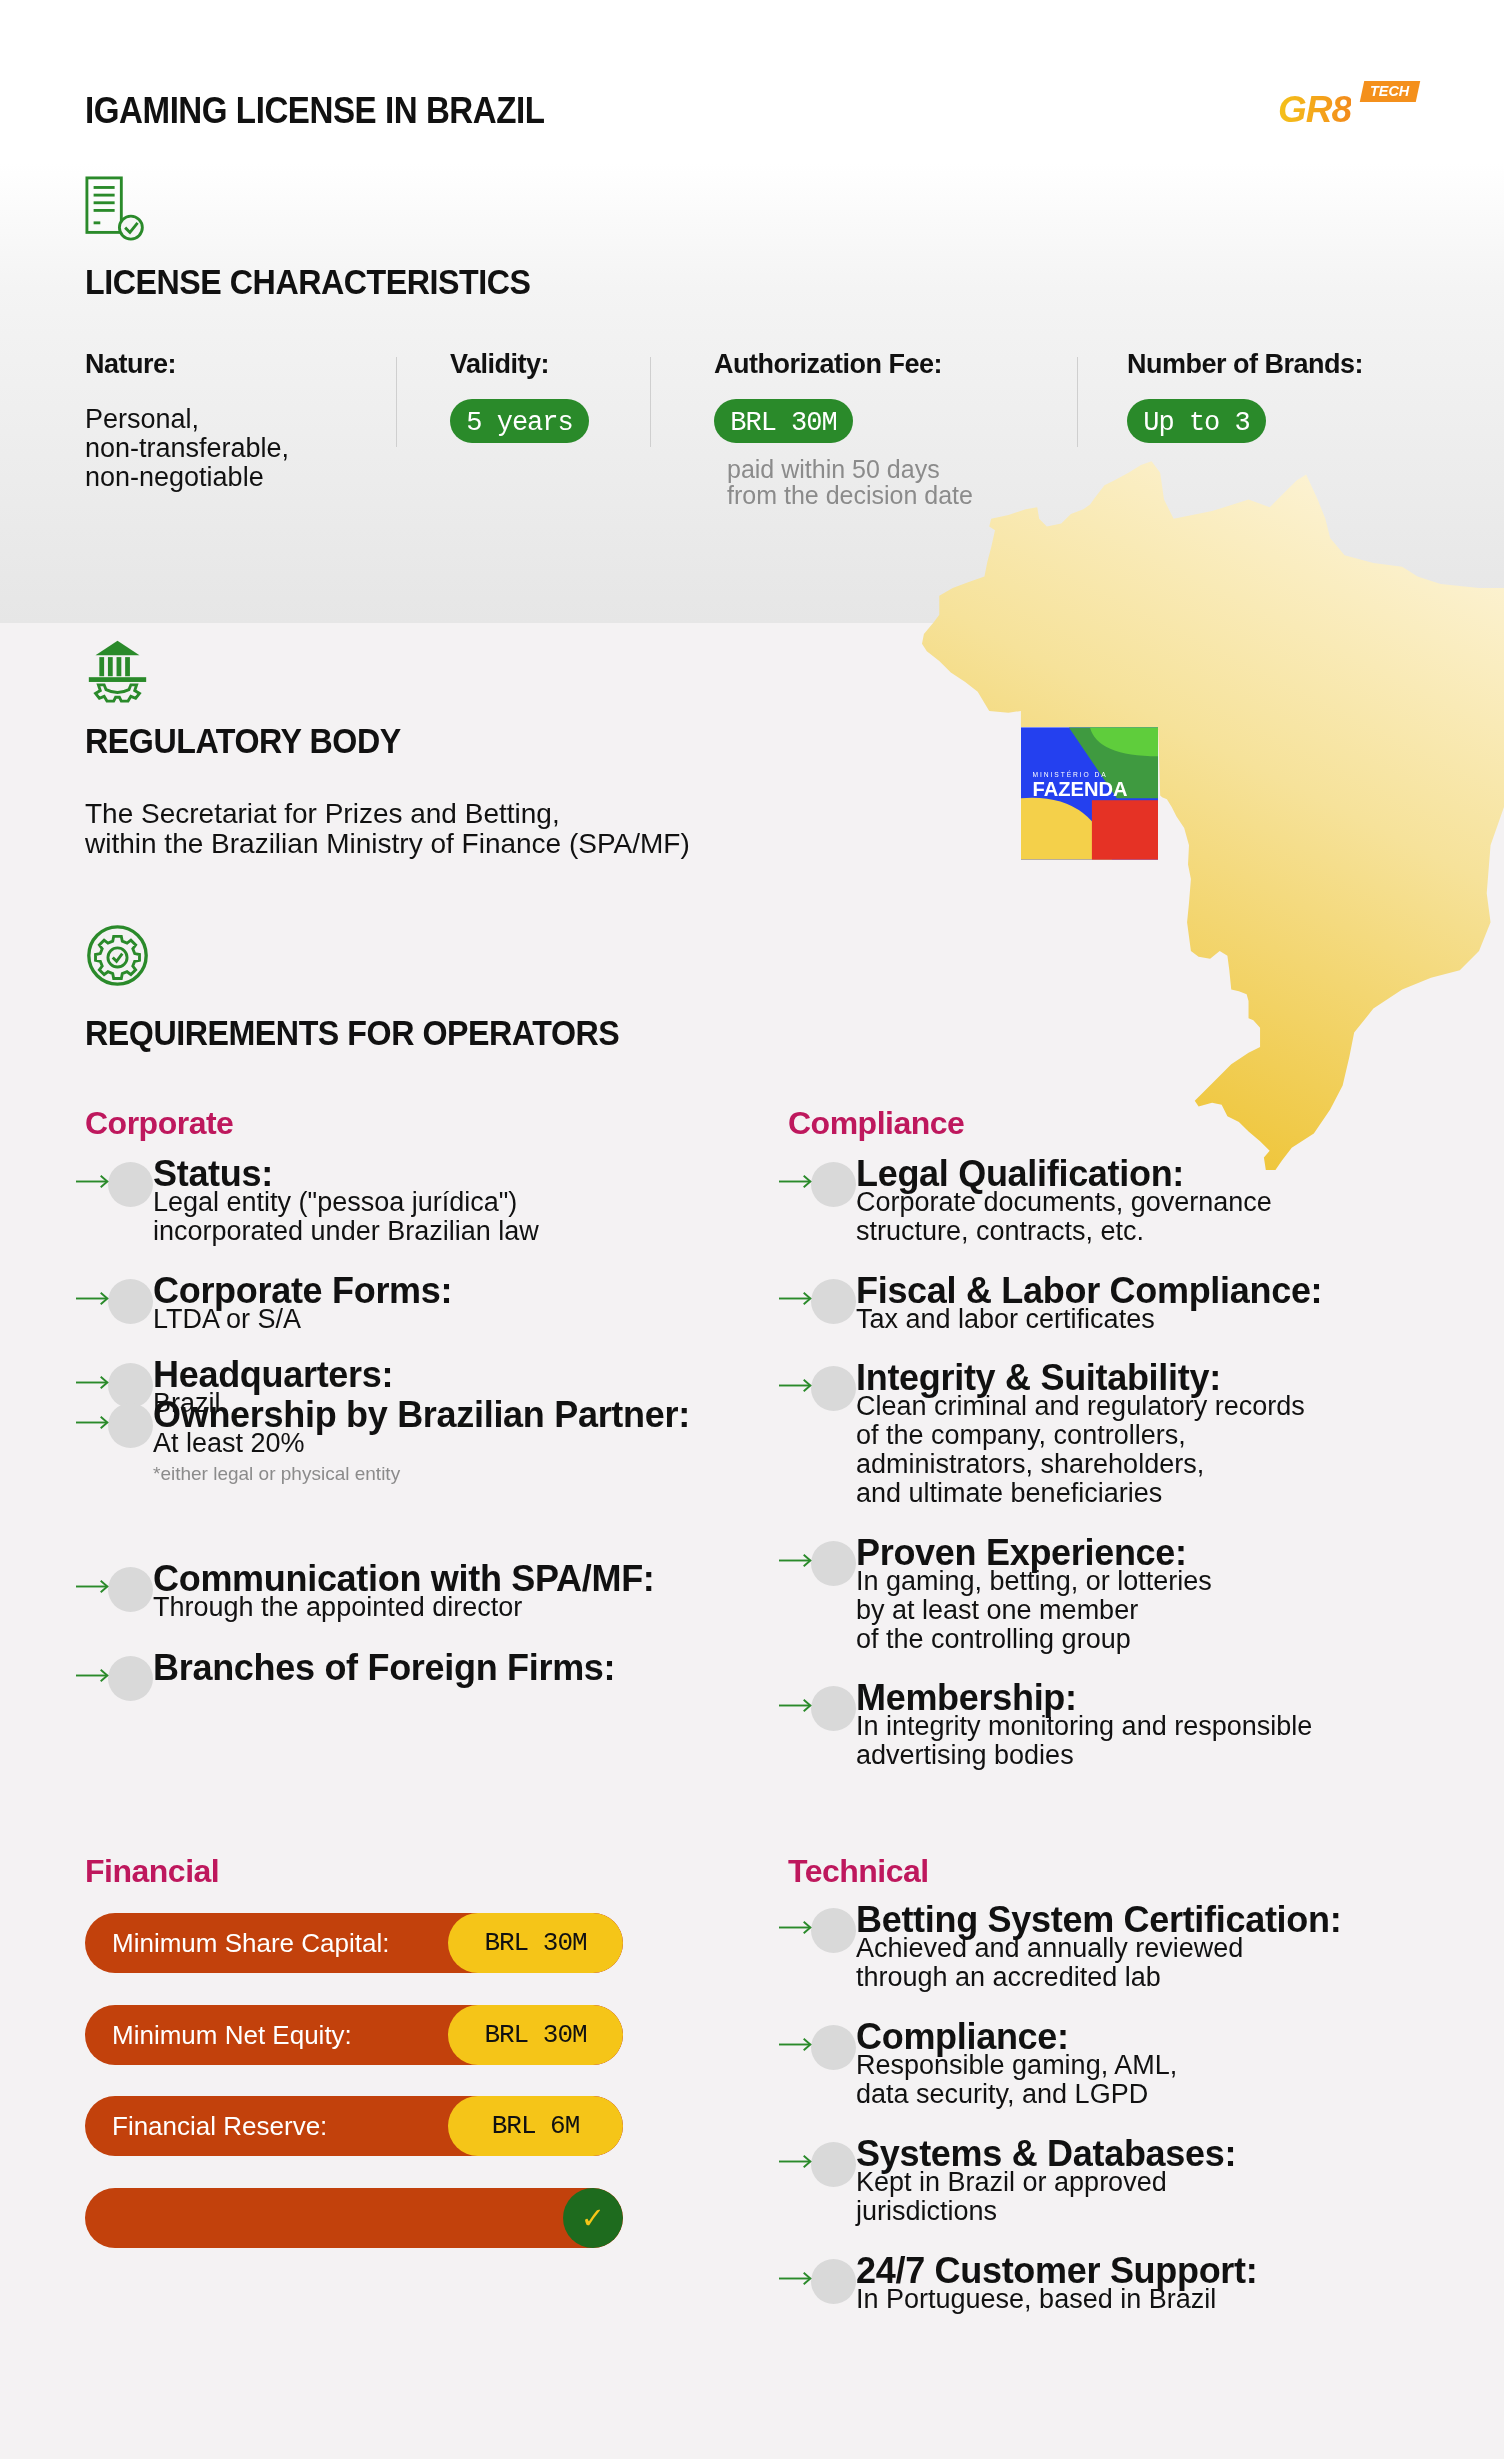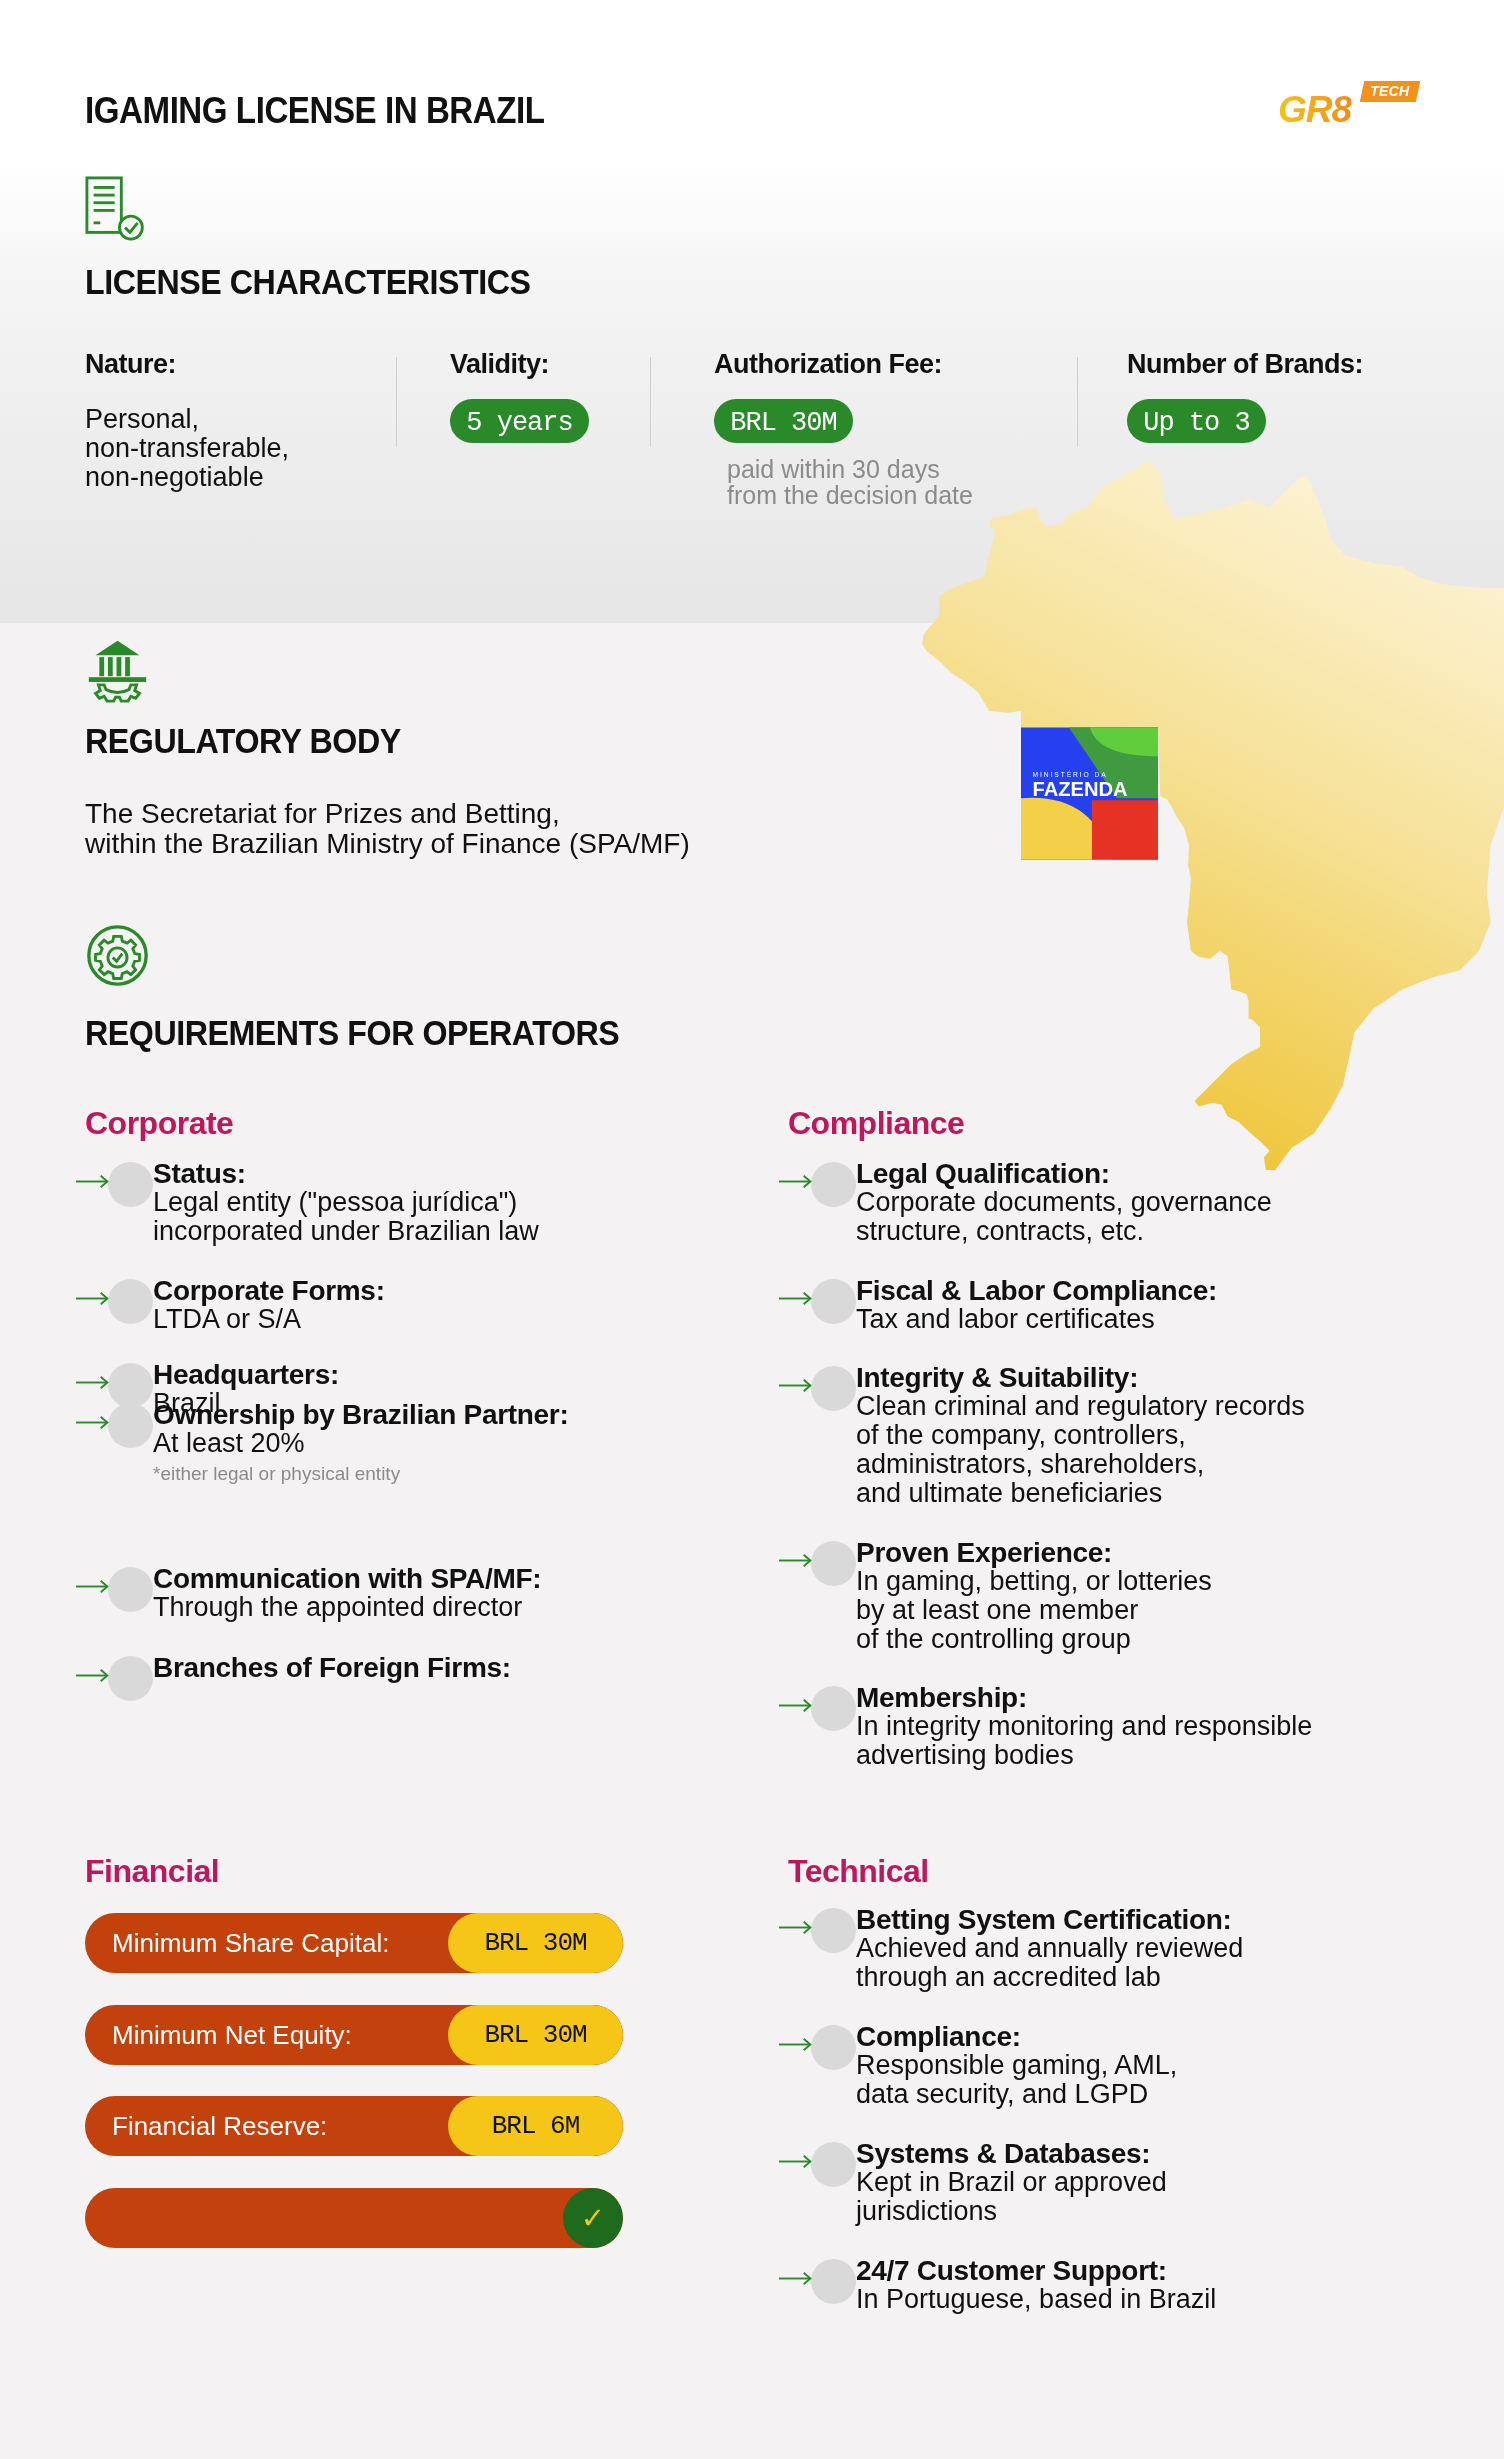--- a/index.html
+++ b/index.html
@@ -60,21 +60,21 @@
 
   .group-label { font-size: 32px; font-weight: 700; color: #be185d; letter-spacing: -0.5px; }
 
   .req-item { position: absolute; width: 663px; }
   .req-bullet { position: absolute; left: 0; top: 0; width: 77px; height: 48px; }
   .req-bullet .circle {
     position: absolute; left: 32px; top: 2.9px; width: 45px; height: 45px; border-radius: 50%; background: #d9d9d9;
   }
   .req-bullet svg { position: absolute; left: 0; top: 13.4px; }
   .req-text { margin-left: 77px; }
-  .req-title { font-size: 28px; font-weight: 700; line-height: 29px; letter-spacing: -0.3px; white-space: nowrap; }
+  .req-title { font-size: 36px; font-weight: 700; line-height: 29px; letter-spacing: -0.3px; white-space: nowrap; }
   .req-desc { font-size: 27px; line-height: 29px; white-space: pre-line; }
   .req-note { font-size: 19px; color: #8b8b8b; line-height: 27px; margin-top: 1.9px; }
 
   .fin-pill {
     position: absolute; left: 85px; width: 538px; height: 60px; border-radius: 30px;
     background: #c2410c; overflow: hidden;
   }
   .fin-label {
     position: absolute; left: 27px; top: 0; line-height: 60px; color: #fff; font-size: 26px; white-space: nowrap;
   }
@@ -141,21 +141,21 @@
 non-transferable,
 non-negotiable</div>
 <div class="abs char-divider" style="left:396px;"></div>
 
 <div class="abs char-col-label" style="left:450px;">Validity:</div>
 <div class="abs pill-green" style="left:450px;">5 years</div>
 <div class="abs char-divider" style="left:650px;"></div>
 
 <div class="abs char-col-label" style="left:714px;">Authorization Fee:</div>
 <div class="abs pill-green" style="left:714px;">BRL 30M</div>
-<div class="abs fee-note">paid within 30 days
+<div class="abs fee-note">paid within 50 days
 from the decision date</div>
 <div class="abs char-divider" style="left:1077px;"></div>
 
 <div class="abs char-col-label" style="left:1127px;">Number of Brands:</div>
 <div class="abs pill-green" style="left:1127px;">Up to 3</div>
 
 <div class="abs section-icon" style="left:85px; top:638px;">
   <svg width="65" height="65" viewBox="0 0 68 68">
     <polygon points="34,3 11,18 57,18" fill="#2a8a2a"></polygon>
     <rect x="15" y="20" width="5" height="20" fill="#2a8a2a"></rect>

